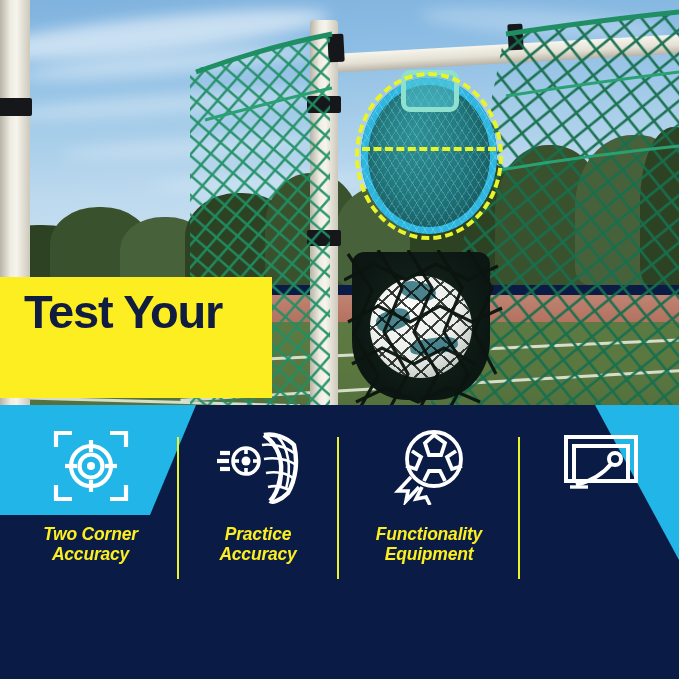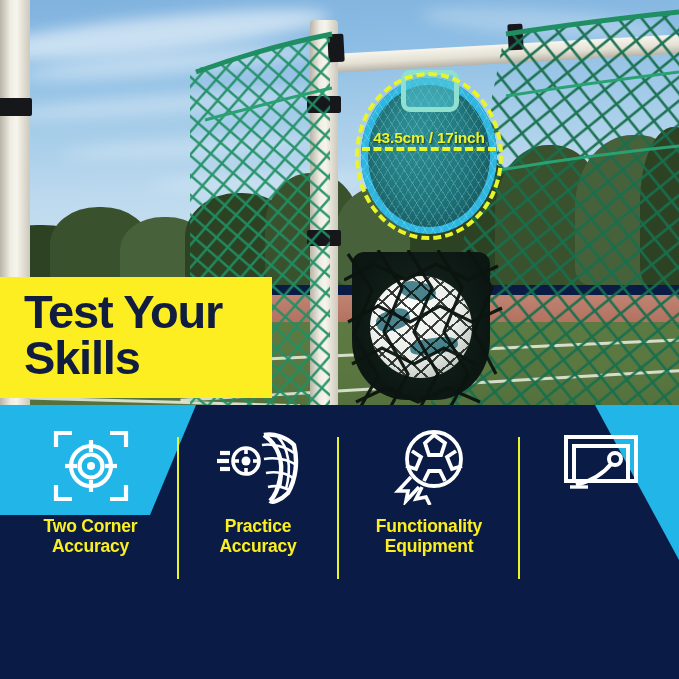--- a/index.html
+++ b/index.html
@@ -86,21 +86,21 @@
      clip-path:polygon(0 0, 196px 0, 150px 110px, 0 110px); }
   .wedge-r{ position:absolute; right:0; top:0; width:110px; height:174px; background:#22b6e8;
      clip-path:polygon(26px 0, 110px 0, 110px 155px); }
   .divider{ position:absolute; top:32px; width:2px; height:142px; background:#e9f52b; }
 
   .fcol{ position:absolute; top:0; height:174px; text-align:center; }
   .ficon{ height:78px; display:flex; align-items:center; justify-content:center;
           margin-top:22px; }
   .ficon svg{ display:block; }
   .flabel{ color:#fcee21; font-size:17.5px; font-weight:bold; line-height:1.12;
-           margin-top:12px; letter-spacing:-.2px; }
+           margin-top:20px; letter-spacing:-.2px;font-style:italic; }
 
   
   .logobar{ position:absolute; left:0; top:579px; width:679px; height:100px; background:#0a1c45; }
 </style>
 </head>
 <body>
 
 <div id="stage">
 
   <div class="photo">
@@ -190,26 +190,25 @@
       </g>
     </svg>
 
     <div class="target">
       <div class="tgt-face">
         <div class="tgt-mesh"></div>
       </div>
       <div class="tgt-clip"></div>
       <div class="tgt-ring"></div>
       <div class="tgt-dim"></div>
-      <div class="tgt-label">43.5cm / 17inch</div>
     </div>
   </div>
 
   <div class="headline">
-    <h1><span>Test Your</span><br><span>Skills</span></h1>
+    <h1><span>Test Your</span><br></h1>
   </div>
 
   <div class="features">
     <div class="wedge-l"></div>
     <div class="wedge-r"></div>
 
     <div class="divider" style="left:177px;"></div>
     <div class="divider" style="left:337px;"></div>
     <div class="divider" style="left:518px;"></div>
 

